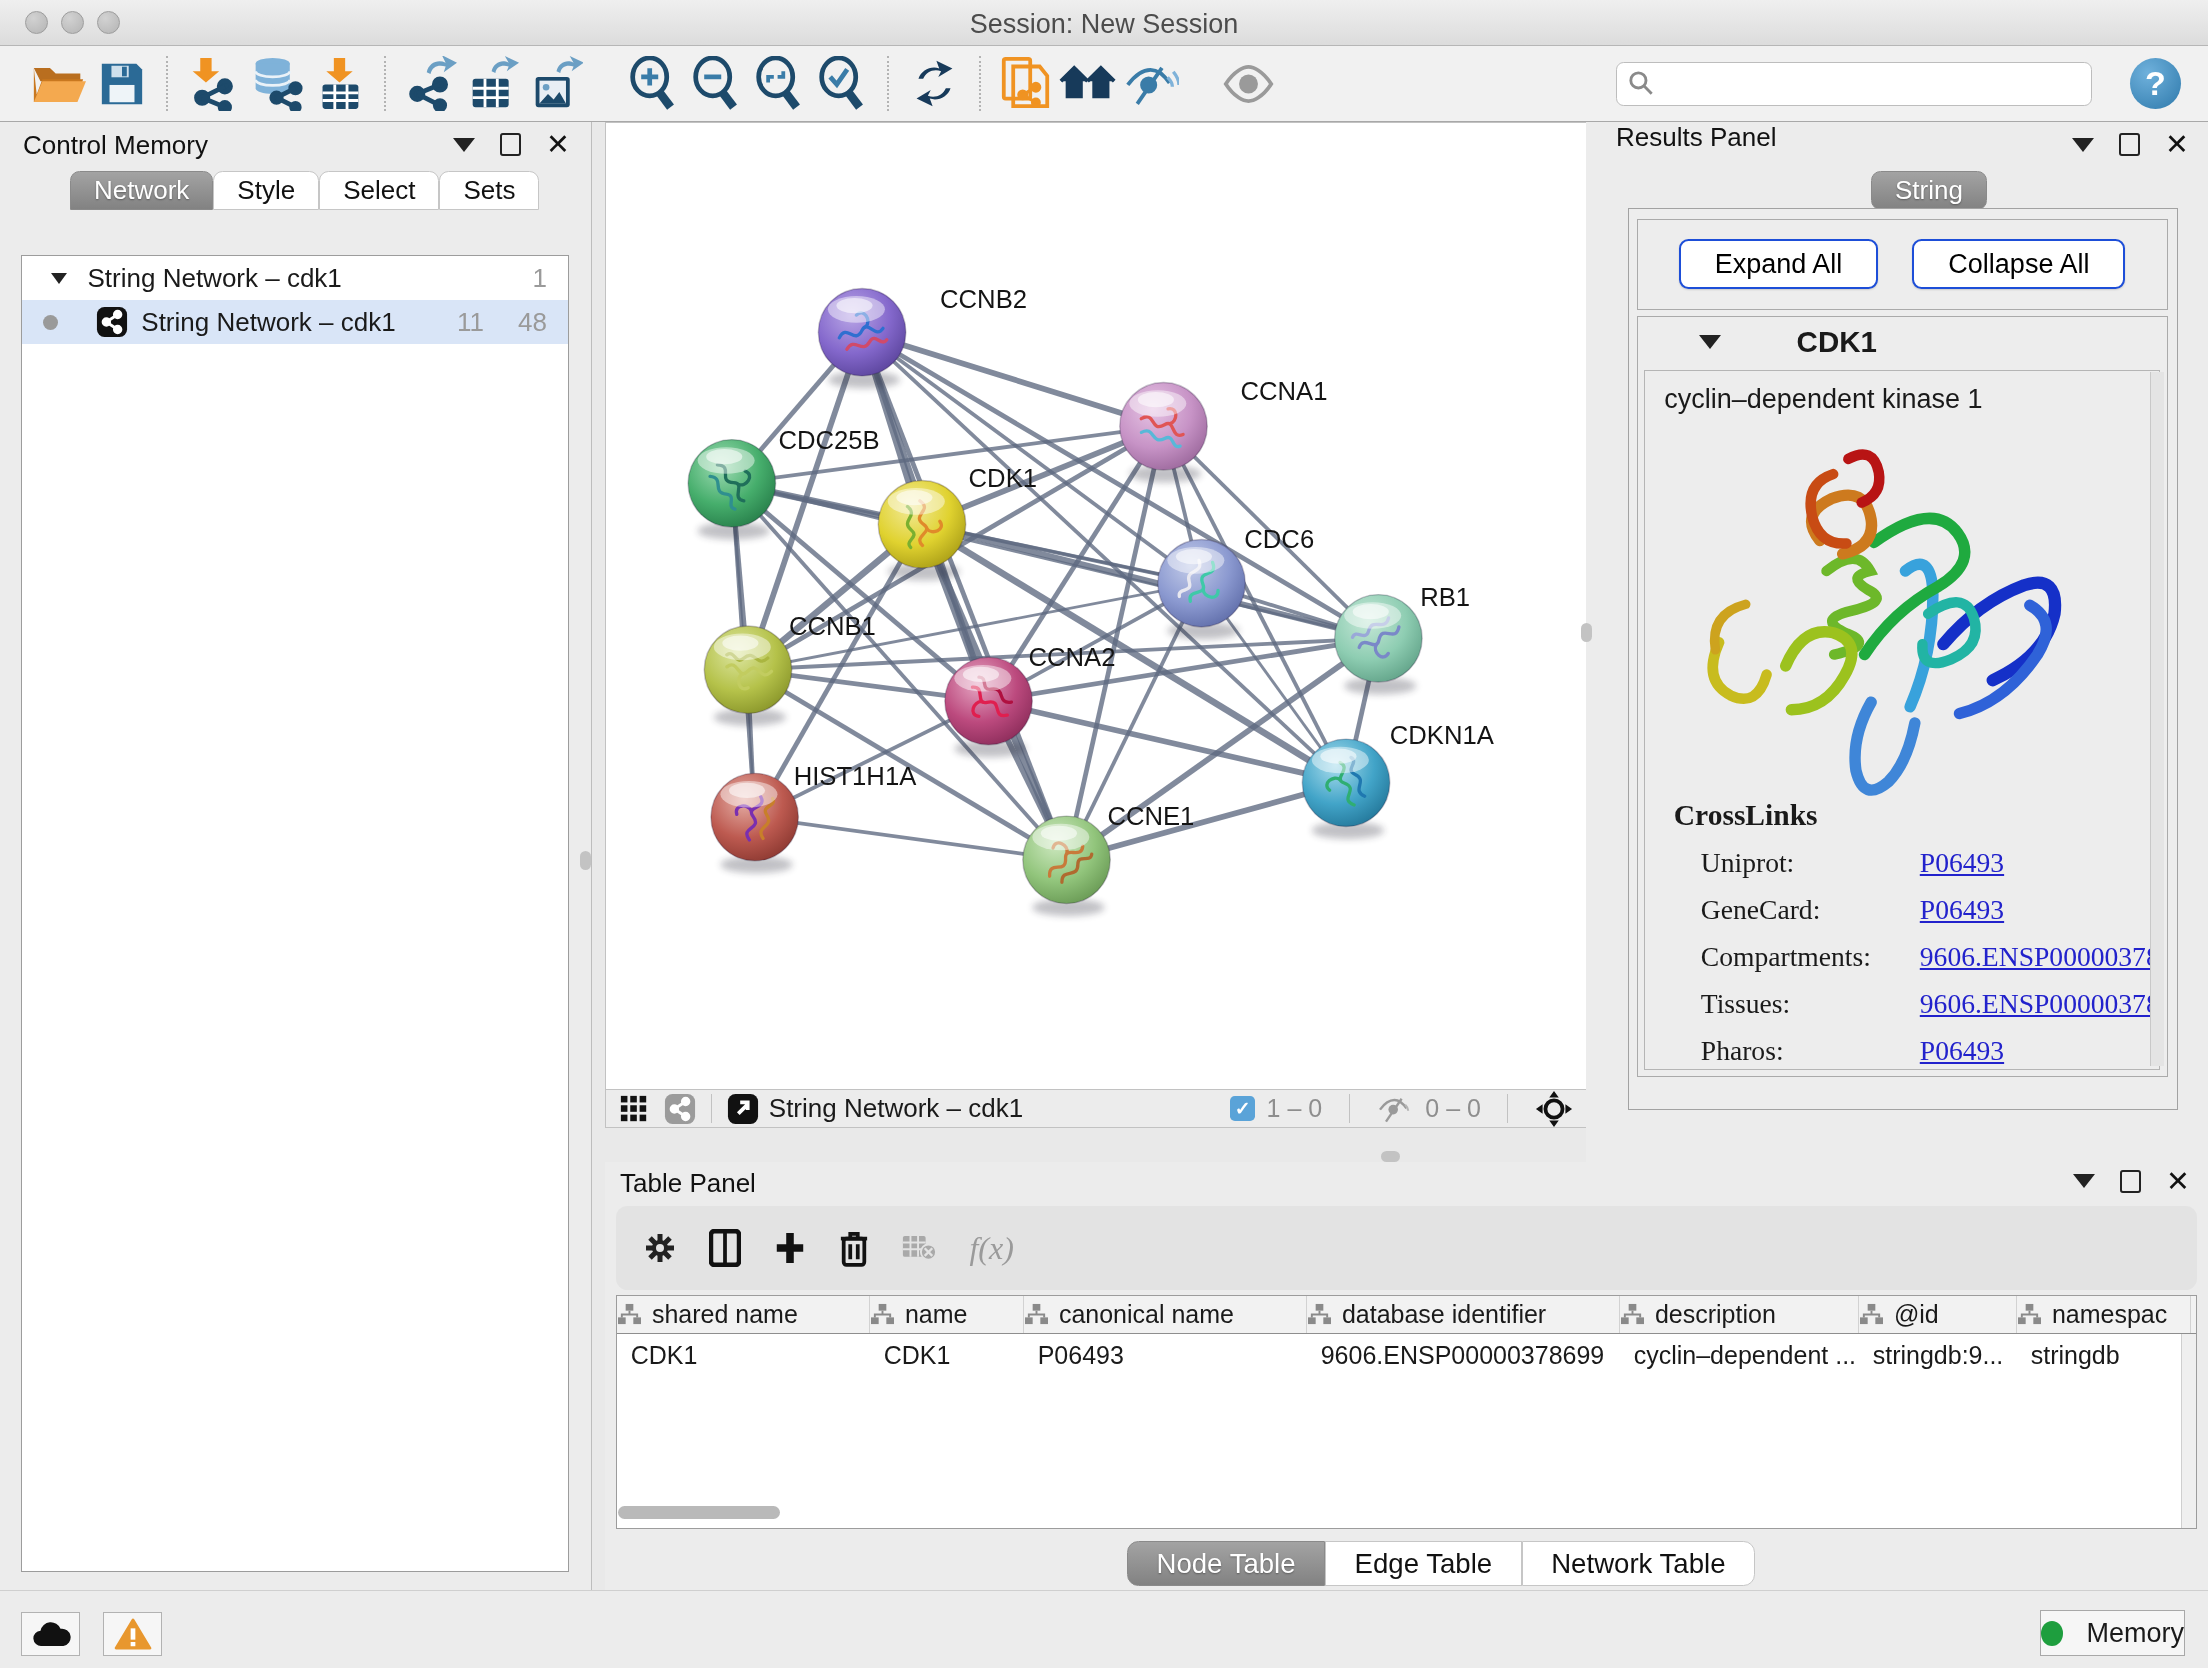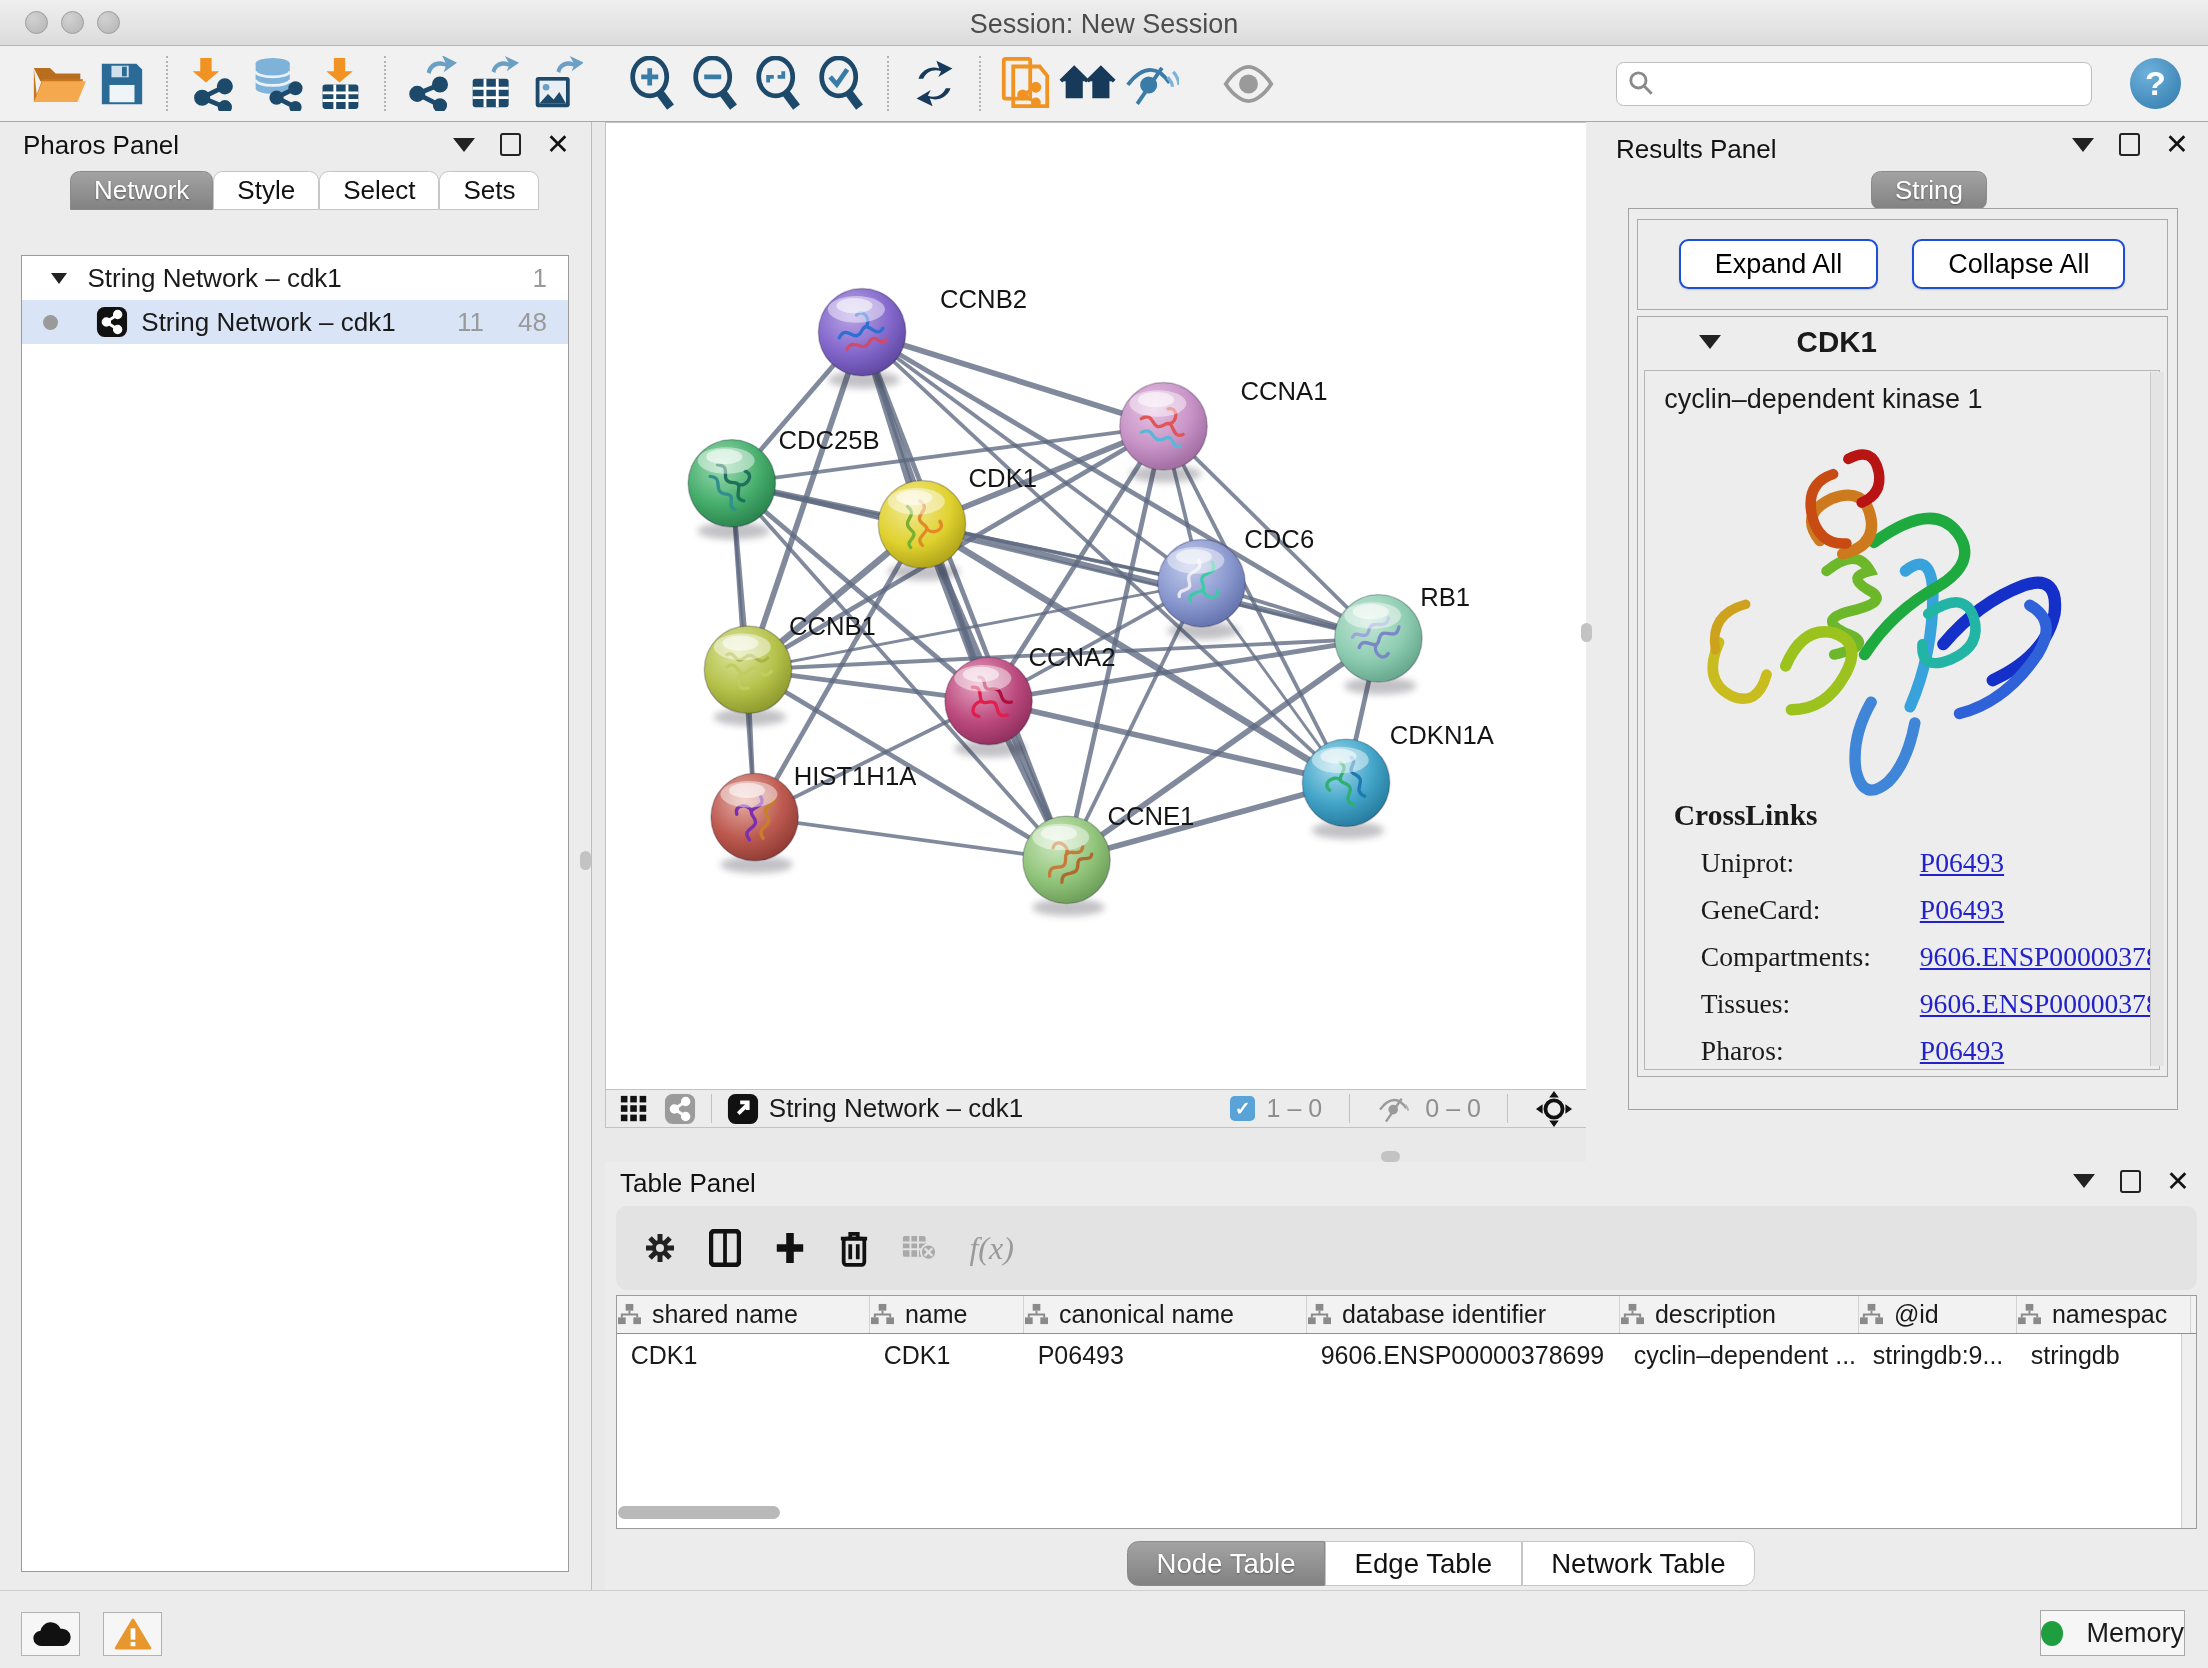--- a/index.html
+++ b/index.html
@@ -273,21 +273,21 @@
       <svg width="28.5" height="28.5" viewBox="0 0 30 30">
         <circle cx="12" cy="12" r="8" fill="none" stroke="#8a8a8a" stroke-width="3"></circle>
           <path d="M18 18l8 8" stroke="#8a8a8a" stroke-width="3"></path>
       </svg>
       <input type="text" placeholder="" style="">
     </div>
     <div class="help-btn">?</div>
   </div>
 
   <div class="control-panel">
-    <div class="panel-title" style="position:absolute;left:23px;top:7.6px">Pharos Panel</div>
+    <div class="panel-title" style="position:absolute;left:23px;top:7.6px">Control Memory</div>
     <div class="ph-btns" style="right:21px">
       <div class="tri-down"></div>
       <div class="float-sq"></div>
       <div class="close-x">✕</div>
     </div>
     <div class="cp-tabs" id="cp-tabs">
         <div class="tab sel">Network</div>
         <div class="tab">Style</div>
         <div class="tab">Select</div>
         <div class="tab">Sets</div>
@@ -606,21 +606,21 @@
         <div class="nt-sep"></div>
         <svg width="38" height="38" viewBox="0 0 40 40">
           <circle cx="20" cy="20" r="9" fill="none" stroke="#111" stroke-width="4"></circle>
           <path d="M20 1l5 7H15zM20 39l5-7H15zM1 20l7-5v10zM39 20l-7-5v10z" fill="#111"></path>
         </svg>
       </div>
     </div>
   </div>
 
   <div class="results-panel">
-    <div class="panel-title" style="position:absolute;left:30px;top:12px">Results Panel</div>
+    <div class="panel-title" style="position:absolute;left:30px;top:0">Results Panel</div>
     <div class="ph-btns" style="right:19px">
       <div class="tri-down"></div>
       <div class="float-sq"></div>
       <div class="close-x">✕</div>
     </div>
     <div class="tab sel rp-tab">String</div>
     <div class="rp-outer">
       <div class="rp-buttonsbox">
         <button class="rp-btn">Expand All</button>
         <button class="rp-btn">Collapse All</button>

